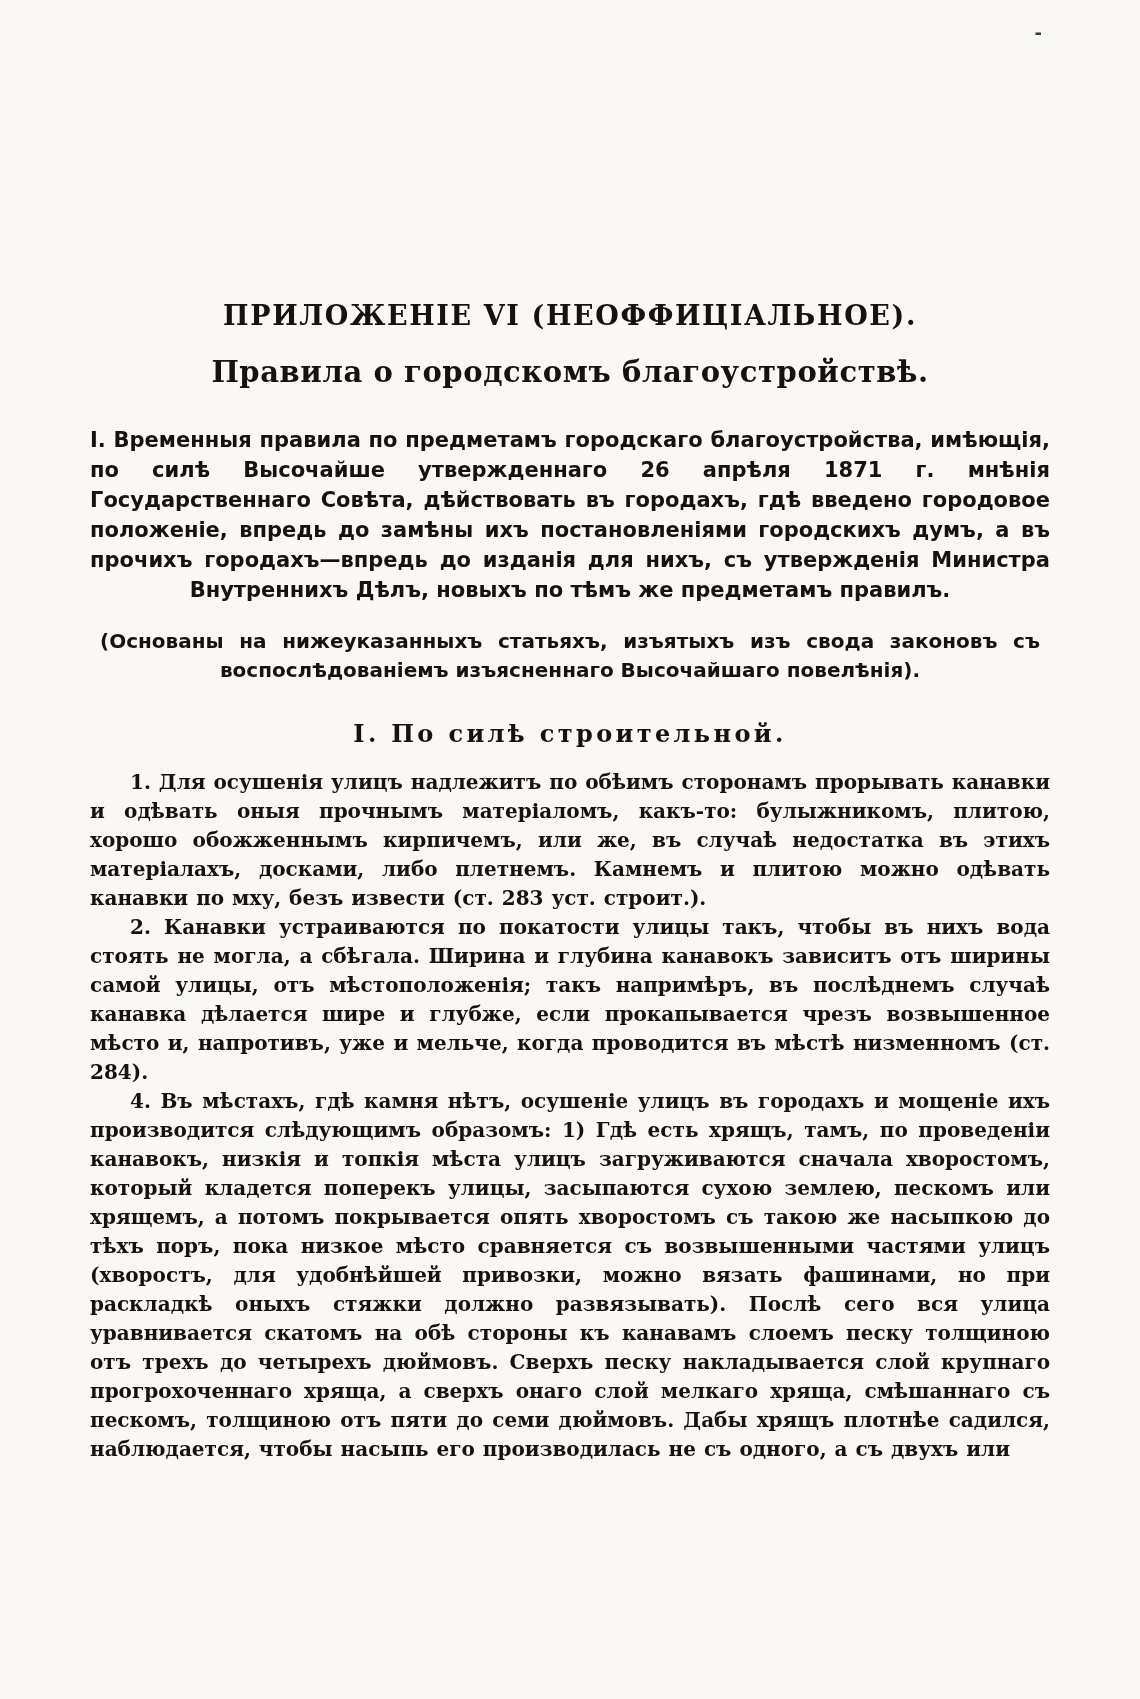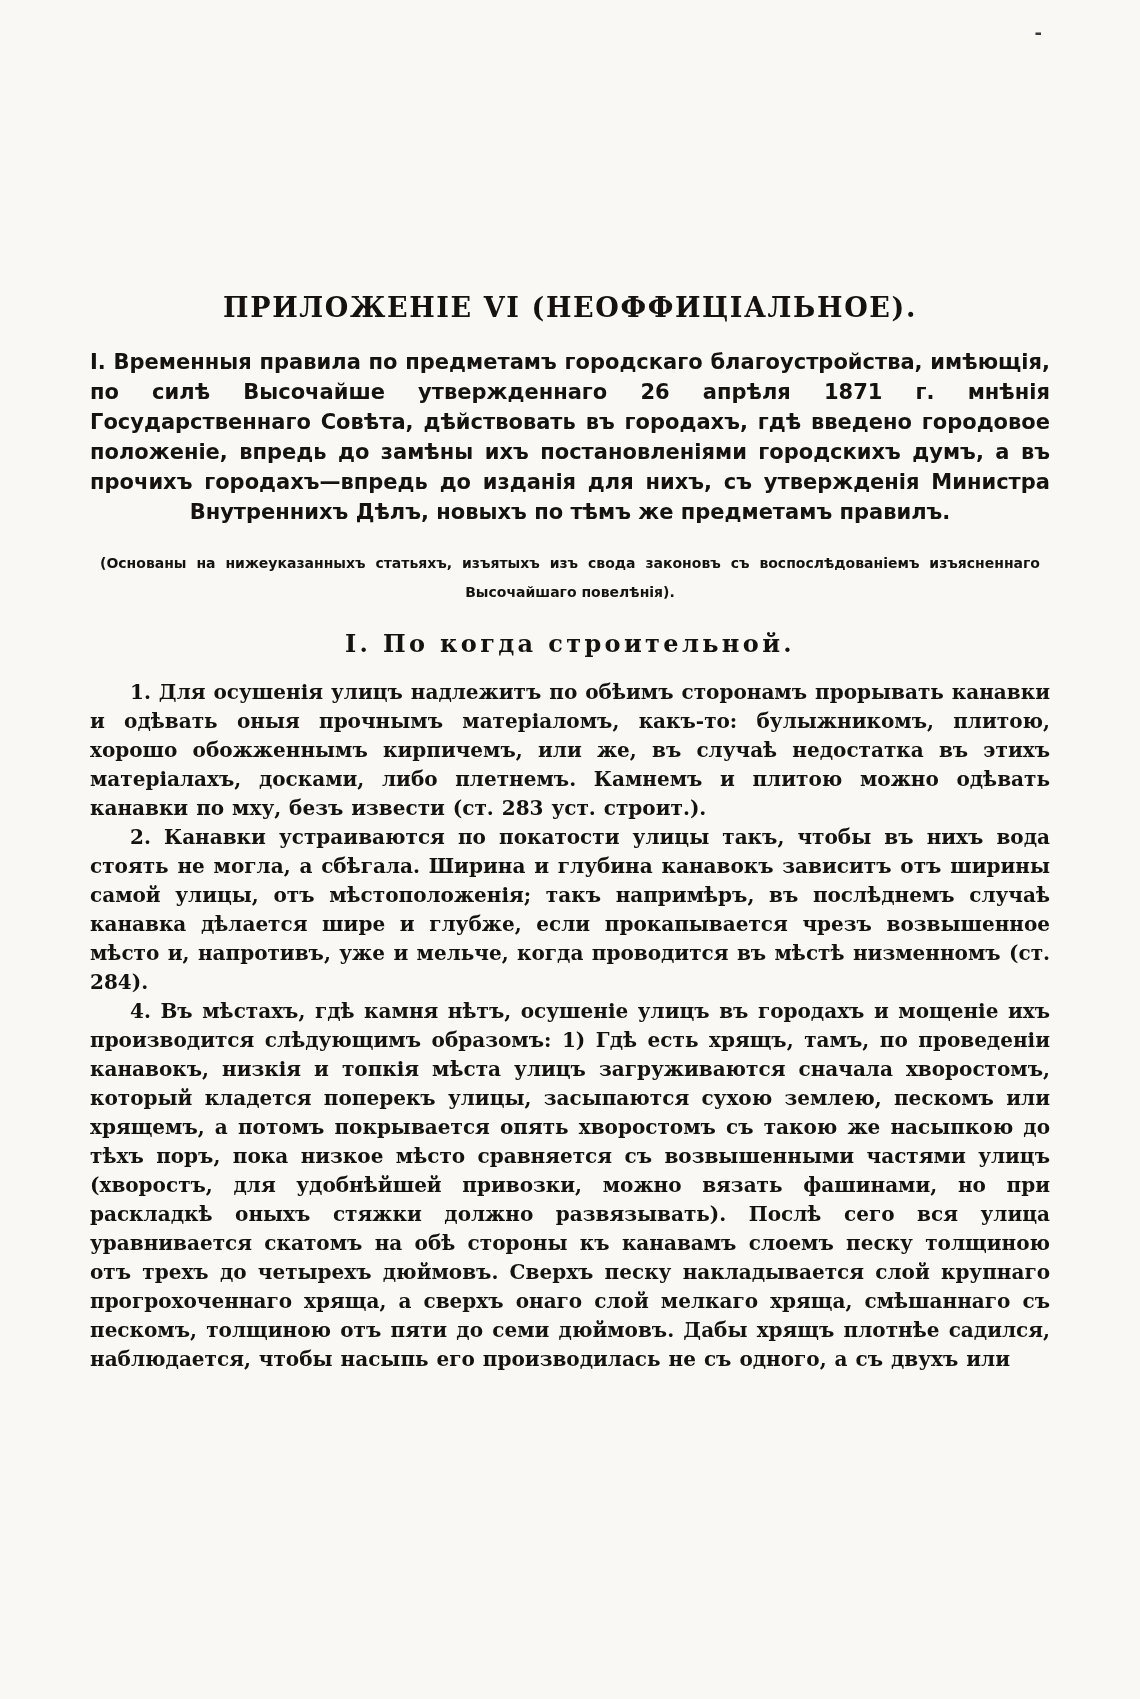--- a/index.html
+++ b/index.html
@@ -31,21 +31,21 @@
     left: 90px;
     top: 284px;
     width: 960px;
   }
   .appendix-title {
     font-family: "DejaVu Serif", serif;
     font-weight: bold;
     font-size: 27px;
     letter-spacing: 0.06em;
     text-align: center;
-    margin: 8px 0 24px 0;
+    margin: 16px 0 24px 0;
   }
   .rules-title {
     font-family: "DejaVu Serif", serif;
     font-weight: bold;
     font-size: 29px;
     letter-spacing: 0.02em;
     text-align: center;
     margin: 0 0 36px 0;
   }
   .preamble-lead {
@@ -53,25 +53,25 @@
     font-weight: bold;
     font-size: 21px;
     line-height: 30px;
     text-align: justify;
     text-align-last: center;
     margin: 0 0 22px 0;
   }
   .basis-note {
     font-family: "DejaVu Sans", sans-serif;
     font-weight: bold;
-    font-size: 14px;
+    font-size: 20px;
     line-height: 29px;
     text-align: justify;
     text-align-last: center;
-    margin: 0 10px 22px 10px;
+    margin: 0 10px 34px 10px;
   }
   .section-heading {
     font-family: "DejaVu Serif", serif;
     font-weight: bold;
     font-size: 24px;
     letter-spacing: 0.14em;
     text-align: center;
     margin: 0 0 20px 0;
   }
   .body-text p {
@@ -89,26 +89,27 @@
 <body>
 
 <div class="page">
 
   <div class="corner-mark">-</div>
 
   <div class="content">
 
     <h1 class="appendix-title">ПРИЛОЖЕНІЕ VI (НЕОФФИЦІАЛЬНОЕ).</h1>
 
+    <h2 class="rules-title">Правила о городскомъ благоустройствѣ.</h2>
 
     <p class="preamble-lead">I. Временныя правила по предметамъ городскаго благоустройства, имѣющія, по силѣ Высочайше утвержденнаго 26 апрѣля 1871 г. мнѣнія Государственнаго Совѣта, дѣйствовать въ городахъ, гдѣ введено городовое положеніе, впредь до замѣны ихъ постановленіями городскихъ думъ, а въ прочихъ городахъ—впредь до изданія для нихъ, съ утвержденія Министра Внутреннихъ Дѣлъ, новыхъ по тѣмъ же предметамъ правилъ.</p>
 
     <p class="basis-note">(Основаны на нижеуказанныхъ статьяхъ, изъятыхъ изъ свода законовъ съ воспослѣдованіемъ изъясненнаго Высочайшаго повелѣнія).</p>
 
-    <h3 class="section-heading">I. По когда строительной.</h3>
+    <h3 class="section-heading">I. По силѣ строительной.</h3>
 
     <div class="body-text">
       <p>1. Для осушенія улицъ надлежитъ по обѣимъ сторонамъ прорывать канавки и одѣвать оныя прочнымъ матеріаломъ, какъ-то: булыжникомъ, плитою, хорошо обожженнымъ кирпичемъ, или же, въ случаѣ недостатка въ этихъ матеріалахъ, досками, либо плетнемъ. Камнемъ и плитою можно одѣвать канавки по мху, безъ извести (ст. 283 уст. строит.).</p>
       <p>2. Канавки устраиваются по покатости улицы такъ, чтобы въ нихъ вода стоять не могла, а сбѣгала. Ширина и глубина канавокъ зависитъ отъ ширины самой улицы, отъ мѣстоположенія; такъ напримѣръ, въ послѣднемъ случаѣ канавка дѣлается шире и глубже, если прокапывается чрезъ возвышенное мѣсто и, напротивъ, уже и мельче, когда проводится въ мѣстѣ низменномъ (ст. 284).</p>
       <p>4. Въ мѣстахъ, гдѣ камня нѣтъ, осушеніе улицъ въ городахъ и мощеніе ихъ производится слѣдующимъ образомъ: 1) Гдѣ есть хрящъ, тамъ, по проведеніи канавокъ, низкія и топкія мѣста улицъ загруживаются сначала хворостомъ, который кладется поперекъ улицы, засыпаются сухою землею, пескомъ или хрящемъ, а потомъ покрывается опять хворостомъ съ такою же насыпкою до тѣхъ поръ, пока низкое мѣсто сравняется съ возвышенными частями улицъ (хворостъ, для удобнѣйшей привозки, можно вязать фашинами, но при раскладкѣ оныхъ стяжки должно развязывать). Послѣ сего вся улица уравнивается скатомъ на обѣ стороны къ канавамъ слоемъ песку толщиною отъ трехъ до четырехъ дюймовъ. Сверхъ песку накладывается слой крупнаго прогрохоченнаго хряща, а сверхъ онаго слой мелкаго хряща, смѣшаннаго съ пескомъ, толщиною отъ пяти до семи дюймовъ. Дабы хрящъ плотнѣе садился, наблюдается, чтобы насыпь его производилась не съ одного, а съ двухъ или</p>
     </div>
 
   </div>
 </div>
 

